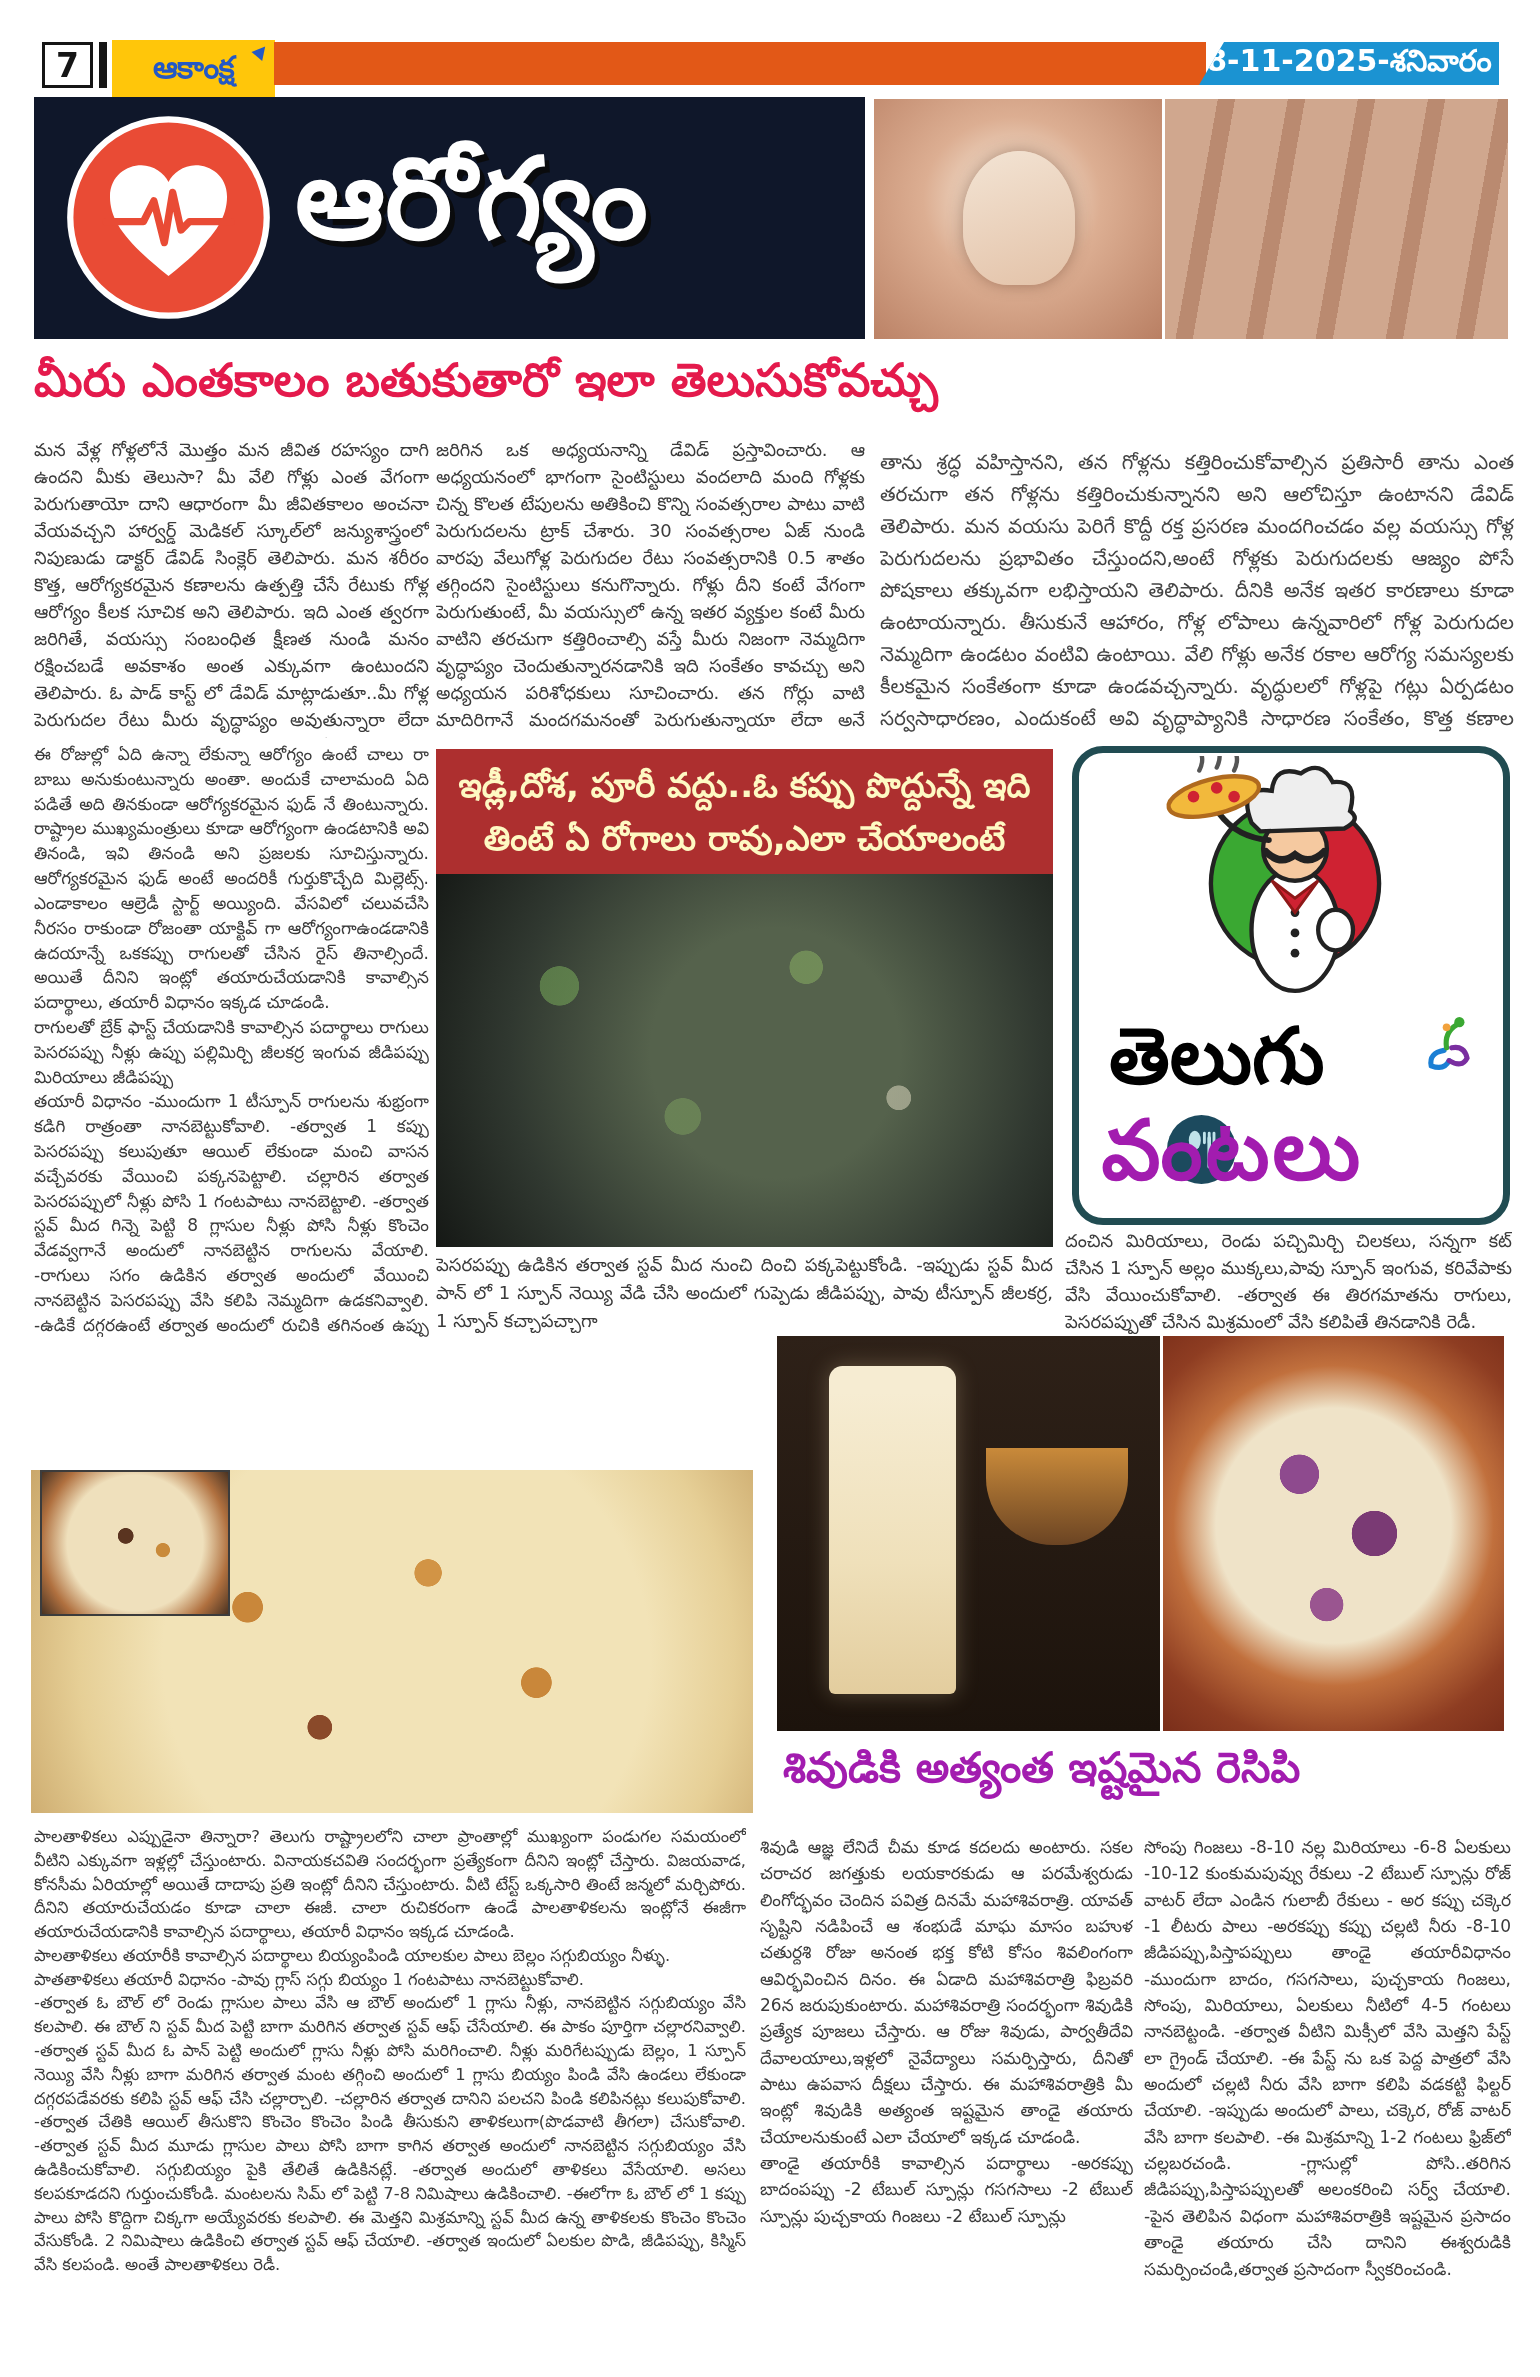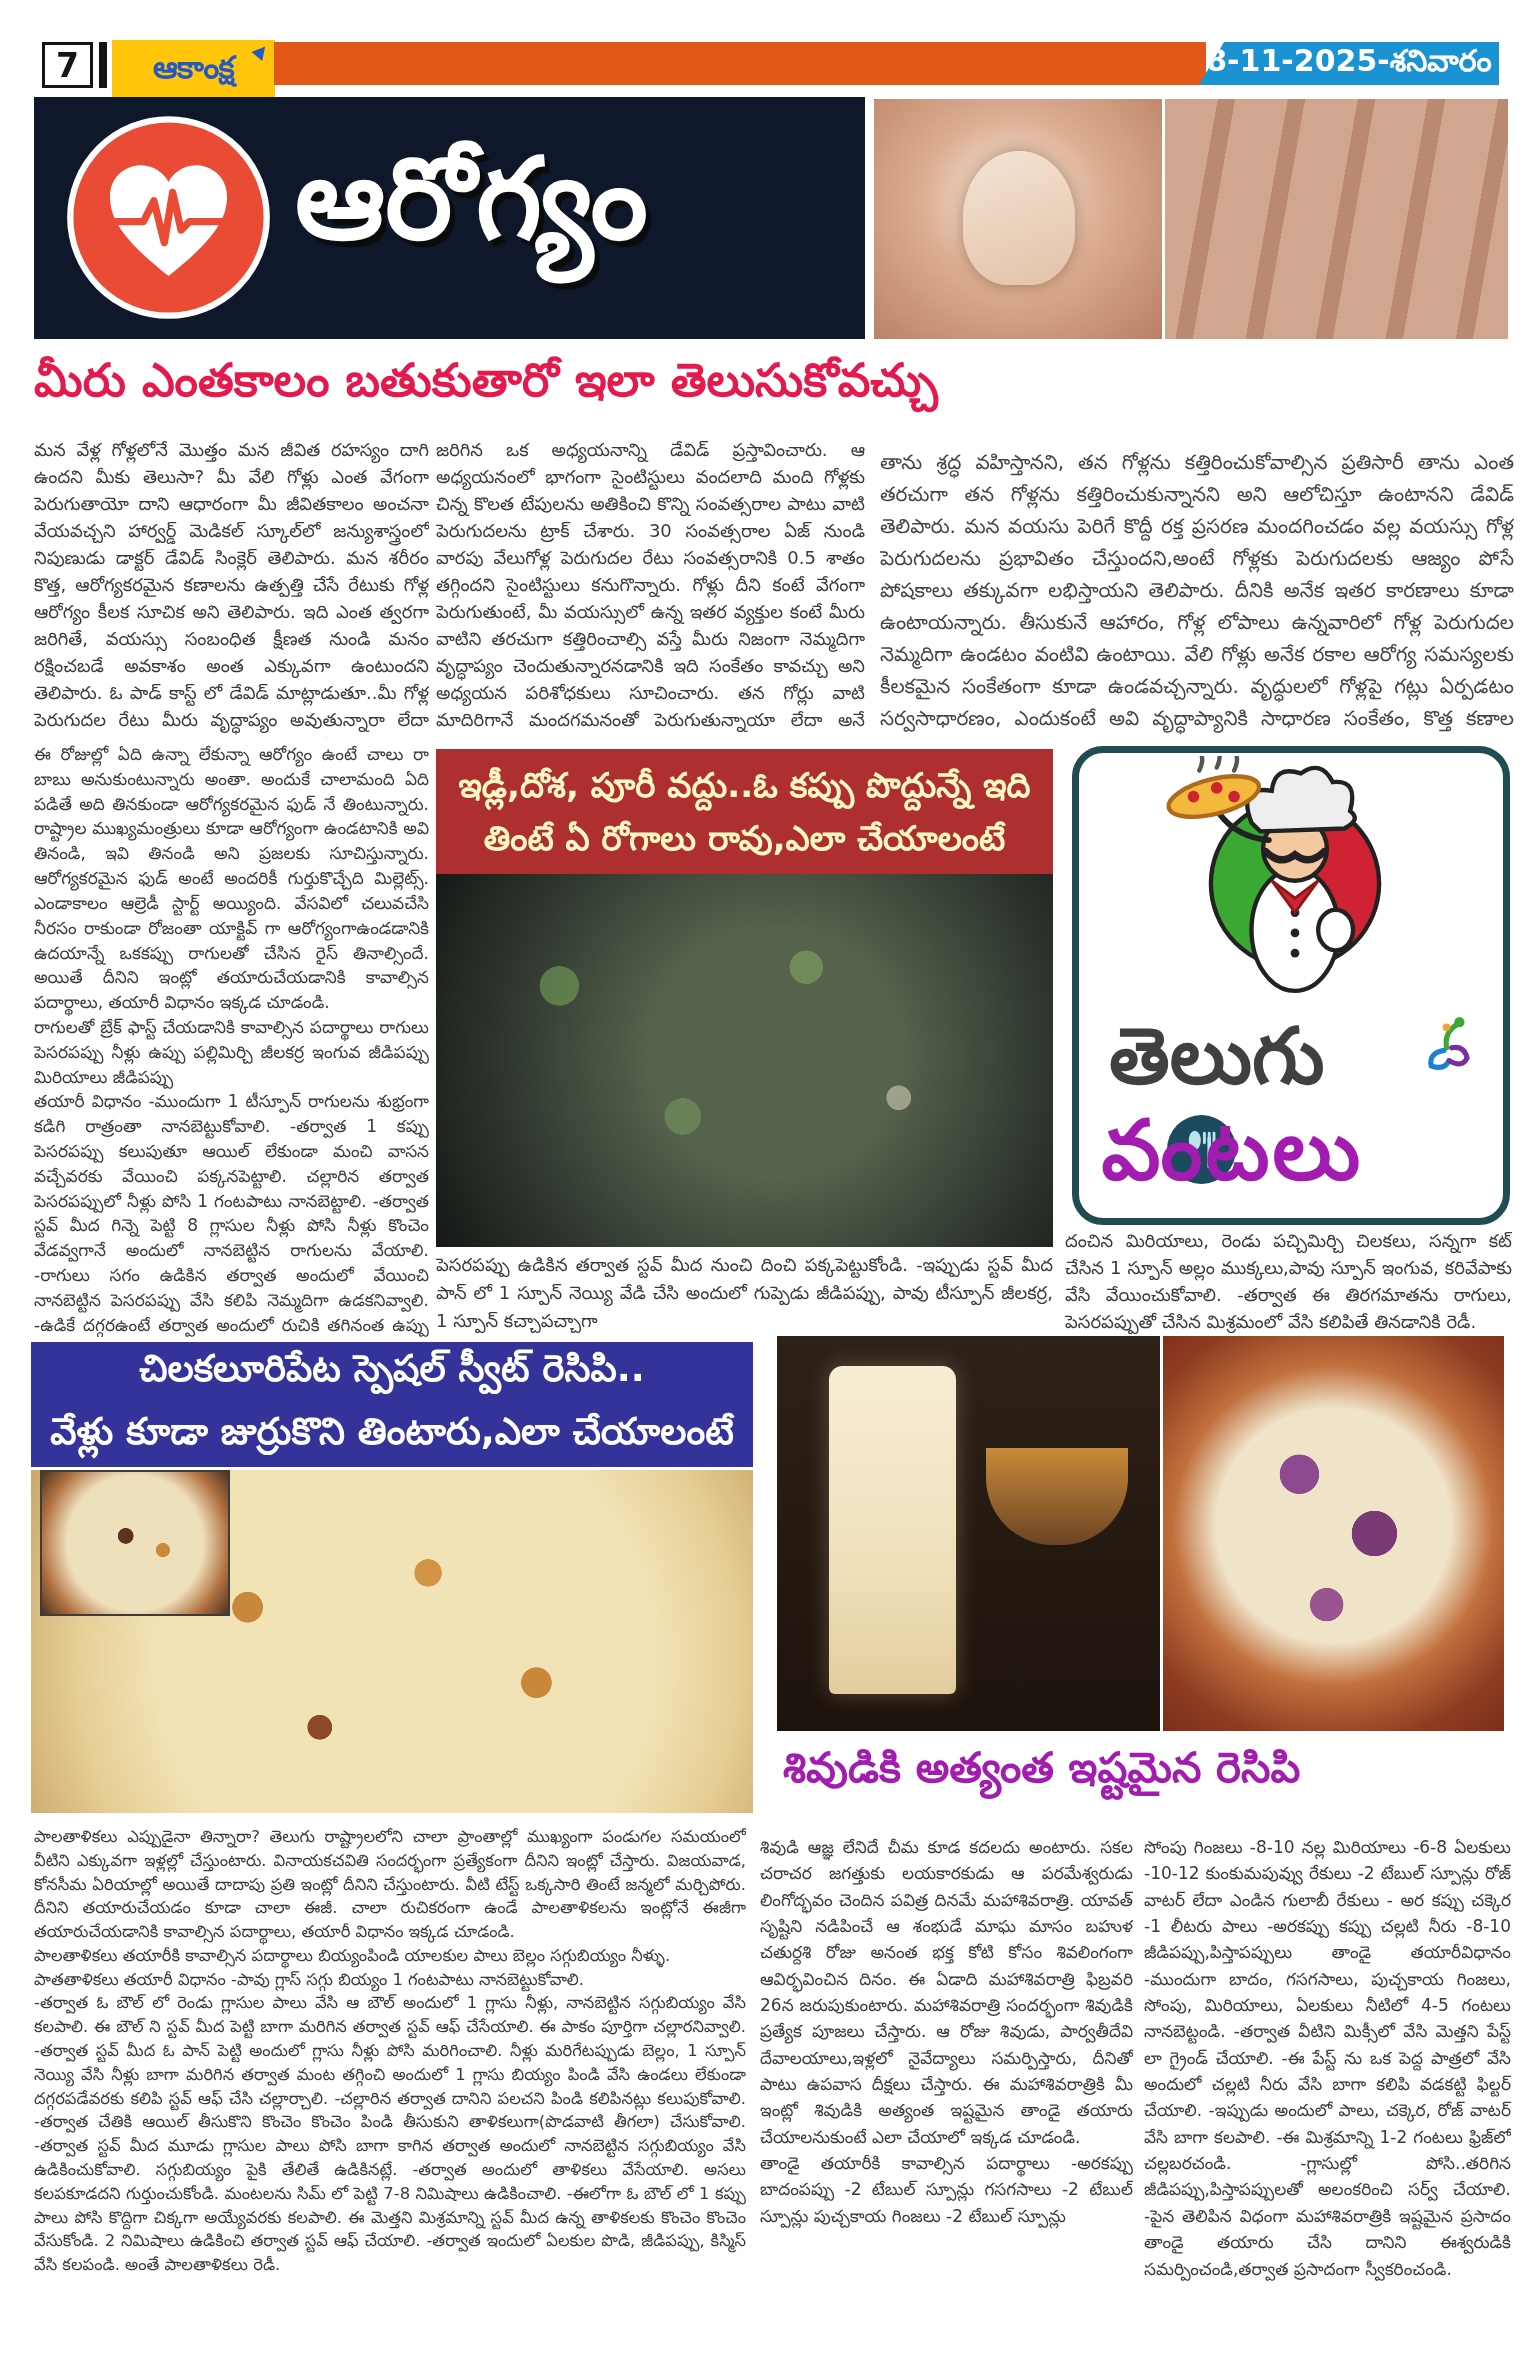--- a/index.html
+++ b/index.html
@@ -88,21 +88,21 @@
   .a1c3{left:880px;top:446px;width:634px;height:294px;font-size:20px;line-height:1.6;color:#444;}
   .a2left{left:34px;top:742px;width:395px;height:595px;font-size:17px;line-height:1.46;}
   .a2strip{left:436px;top:1251px;width:617px;height:83px;font-size:18px;line-height:1.55;}
   .a2right{left:1065px;top:1227px;width:447px;height:109px;font-size:18px;line-height:1.5;}
   .b1{left:34px;top:1825px;width:712px;height:534px;font-size:16.4px;line-height:1.45;}
   .b2{left:760px;top:1834px;width:373px;height:525px;font-size:17px;line-height:1.55;}
   .b3{left:1144px;top:1834px;width:367px;height:525px;font-size:17px;line-height:1.55;}
 
   
   .logocard{left:1072px;top:746px;width:438px;height:479px;background:#ffffff;border:7.5px solid #214c52;border-radius:31px;box-sizing:border-box;}
-  .logotext1{position:absolute;left:30px;top:258px;color:#404040;font-size:78px;font-weight:800;}
+  .logotext1{position:absolute;left:30px;top:258px;color:#000000;font-size:78px;font-weight:800;}
   .logotext2{position:absolute;left:22.4px;top:349px;color:#a21caf;font-size:83px;font-weight:800;letter-spacing:3px;}
   .chef-svg{position:absolute;left:67px;top:3px;width:298px;height:261px;}
   .swirl-svg{position:absolute;right:33px;top:259px;width:52px;height:64px;}
   .sf-circle{position:absolute;left:88px;top:362px;width:69px;height:69px;border-radius:50%;background:#1c4a5e;display:flex;align-items:center;justify-content:center;}
 </style>
 </head>
 <body>
 
 <div class="page">
 
@@ -188,24 +188,20 @@
         <ellipse cx="14" cy="12" rx="5" ry="8" fill="#bfe3ea"></ellipse>
         <line x1="14" y1="18" x2="14" y2="34" stroke="#bfe3ea" stroke-width="3" stroke-linecap="round"></line>
         <line x1="26" y1="10" x2="26" y2="34" stroke="#bfe3ea" stroke-width="3" stroke-linecap="round"></line>
         <path d="M22 6 v8 M26 6 v8 M30 6 v8" stroke="#bfe3ea" stroke-width="2.4" stroke-linecap="round"></path>
       </svg>
     </div>
     <div class="logotext2">వంటలు</div>
   </div>
   <div class="abs body-text a2right">దంచిన మిరియాలు, రెండు పచ్చిమిర్చి చిలకలు, సన్నగా కట్ చేసిన 1 స్పూన్ అల్లం ముక్కలు,పావు స్పూన్ ఇంగువ, కరివేపాకు వేసి వేయించుకోవాలి. -తర్వాత ఈ తిరగమాతను రాగులు, పెసరపప్పుతో చేసిన మిశ్రమంలో వేసి కలిపితే తినడానికి రెడీ.</div>
 
-  <div class="abs box-navy">
-    <div>చిలకలూరిపేట స్పెషల్ స్వీట్ రెసిపి..</div>
-    <div>వేళ్లు కూడా జుర్రుకొని తింటారు,ఎలా చేయాలంటే</div>
-  </div>
   <div class="abs photo photo-kheer-main">
     <div class="kheer-inset"></div>
   </div>
   <div class="abs photo photo-thandai">
     <div class="glass"></div>
     <div class="snackbowl"></div>
   </div>
   <div class="abs photo photo-rosebowl"></div>
 
   <div class="abs headline-shiva">శివుడికి అత్యంత ఇష్టమైన రెసిపి</div>

